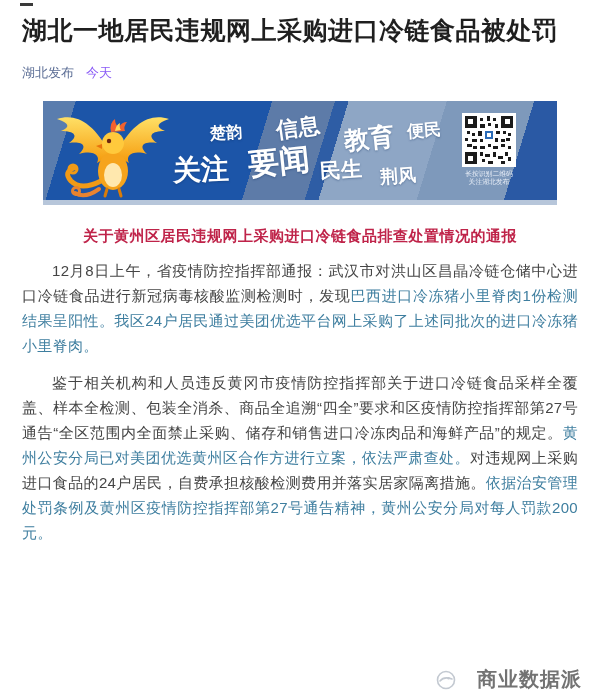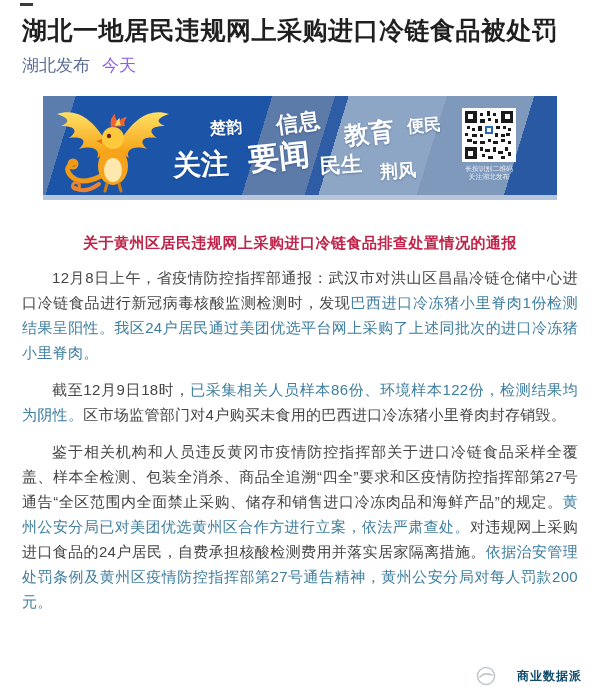--- a/index.html
+++ b/index.html
@@ -13,21 +13,21 @@
   body{
     width:600px;height:700px;position:relative;overflow:hidden;
     font-family:"Liberation Sans","DejaVu Sans",sans-serif;
   }
   .page{padding:0 22px;position:relative;}
   .top-mark{position:absolute;left:20px;top:3px;width:13px;height:3px;background:#3a3a3a;}
   h1.title{
     margin-top:15px;font-size:25px;line-height:30px;font-weight:bold;
     color:#1f1f1f;letter-spacing:.5px;
   }
-  .byline{margin-top:9px;font-size:17px;display:flex;gap:12px;align-items:center;}
+  .byline{margin-top:19px;font-size:13px;display:flex;gap:12px;align-items:center;}
   .byline .src{color:var(--link);cursor:pointer;}
   .byline .date{color:#8b5cf6;}
 
   
   .banner{
     position:relative;margin:19px 0 0 21px;width:514px;height:104px;overflow:hidden;
     background:linear-gradient(107deg,
       #5a7dae 0%, #5a7dae 6%,
       #1c55a8 6%, #1c55a8 42%,
       #5d7ba8 42%, #5d7ba8 53.5%,
@@ -47,34 +47,34 @@
   .bw-jiaoyu {left:301px;top:21px;font-size:25px;transform:rotate(-6deg);}
   .bw-jingfeng{left:337px;top:63px;font-size:18px;transform:rotate(-4deg);}
   .bw-bianmin{left:364px;top:18px;font-size:17px;transform:rotate(-4deg);}
   .phoenix{position:absolute;left:6px;top:2px;}
   .qr-wrap{position:absolute;left:410px;top:12px;width:72px;text-align:center;}
   .qr{width:54px;height:54px;background:#fff;display:inline-block;padding:3px;}
   .qr-caption{margin-top:2px;color:#e8eef7;font-size:10px;line-height:11px;
       transform:scale(.68);transform-origin:center top;white-space:nowrap;}
 
   
-  .article{margin-top:32px;}
+  .article{margin-top:20px;}
   h2.notice{
     text-align:center;color:var(--red);font-size:15px;font-weight:bold;
     line-height:21px;letter-spacing:.5px;
   }
   .para{
     margin-top:12px;font-size:15px;line-height:25px;color:var(--body-col);
     text-align:justify;text-indent:2em;letter-spacing:.3px;
   }
   .para .hl{color:var(--hl);}
 
   .watermark{
     position:absolute;right:18px;top:666px;display:flex;align-items:center;gap:21px;
-    color:#0c4a6e;font-size:12px;font-weight:bold;letter-spacing:1px;
+    color:#737373;font-size:20px;font-weight:bold;letter-spacing:1px;
   }
 </style>
 </head>
 <body>
 
 <div class="top-mark"></div>
 
 <div class="page">
 
   <h1 class="title">湖北一地居民违规网上采购进口冷链食品被处罚</h1>
@@ -181,21 +181,20 @@
         <div>长按识别二维码</div>
         <div>关注湖北发布</div>
       </div>
     </div>
   </div>
 
   <div class="article">
     <h2 class="notice">关于黄州区居民违规网上采购进口冷链食品排查处置情况的通报</h2>
     <div id="paragraphs">
         <p class="para"><span>12月8日上午，省疫情防控指挥部通报：武汉市对洪山区昌晶冷链仓储中心进口冷链食品进行新冠病毒核酸监测检测时，发现</span><span class="hl">巴西进口冷冻猪小里脊肉1份检测结果呈阳性。我区24户居民通过美团优选平台网上采购了上述同批次的进口冷冻猪小里脊肉。</span></p>
-        <p class="para"><span>截至12月9日18时，</span><span class="hl">已采集相关人员样本86份、环境样本122份，检测结果均为阴性。</span><span>区市场监管部门对4户购买未食用的巴西进口冷冻猪小里脊肉封存销毁。</span></p>
         <p class="para"><span>鉴于相关机构和人员违反黄冈市疫情防控指挥部关于进口冷链食品采样全覆盖、样本全检测、包装全消杀、商品全追溯“四全”要求和区疫情防控指挥部第27号通告“全区范围内全面禁止采购、储存和销售进口冷冻肉品和海鲜产品”的规定。</span><span class="hl">黄州公安分局已对美团优选黄州区合作方进行立案，依法严肃查处。</span><span>对违规网上采购进口食品的24户居民，自费承担核酸检测费用并落实居家隔离措施。</span><span class="hl">依据治安管理处罚条例及黄州区疫情防控指挥部第27号通告精神，黄州公安分局对每人罚款200元。</span></p>
         <p class="para"></p>
       </div>
   </div>
 
 </div>
 
 <div class="watermark">
   <svg width="20" height="20" viewBox="0 0 20 20">
     <circle cx="10" cy="10" r="8.5" fill="none" stroke="#c3c9d1" stroke-width="1.6"></circle>

